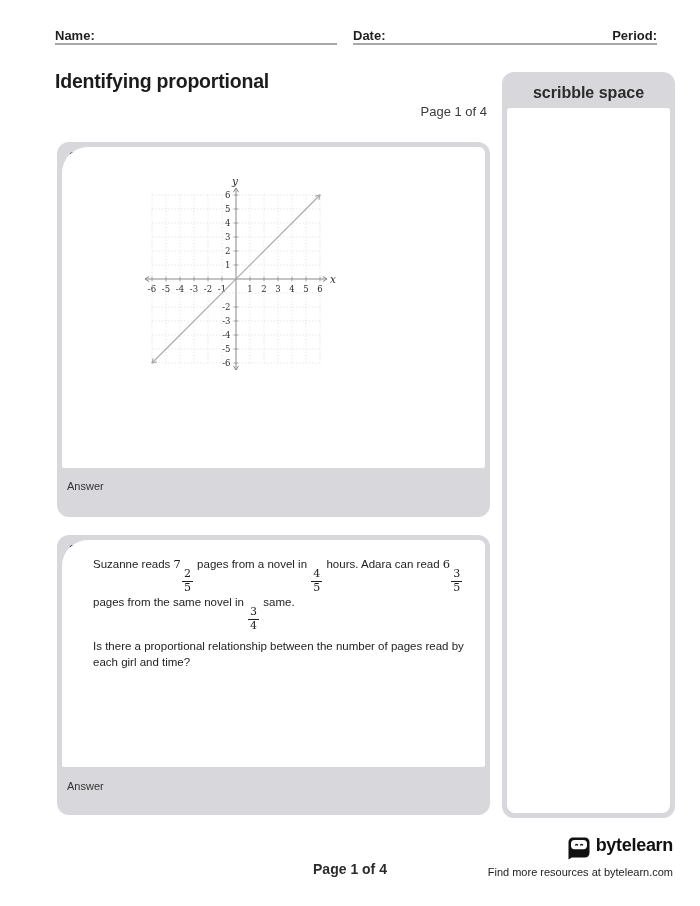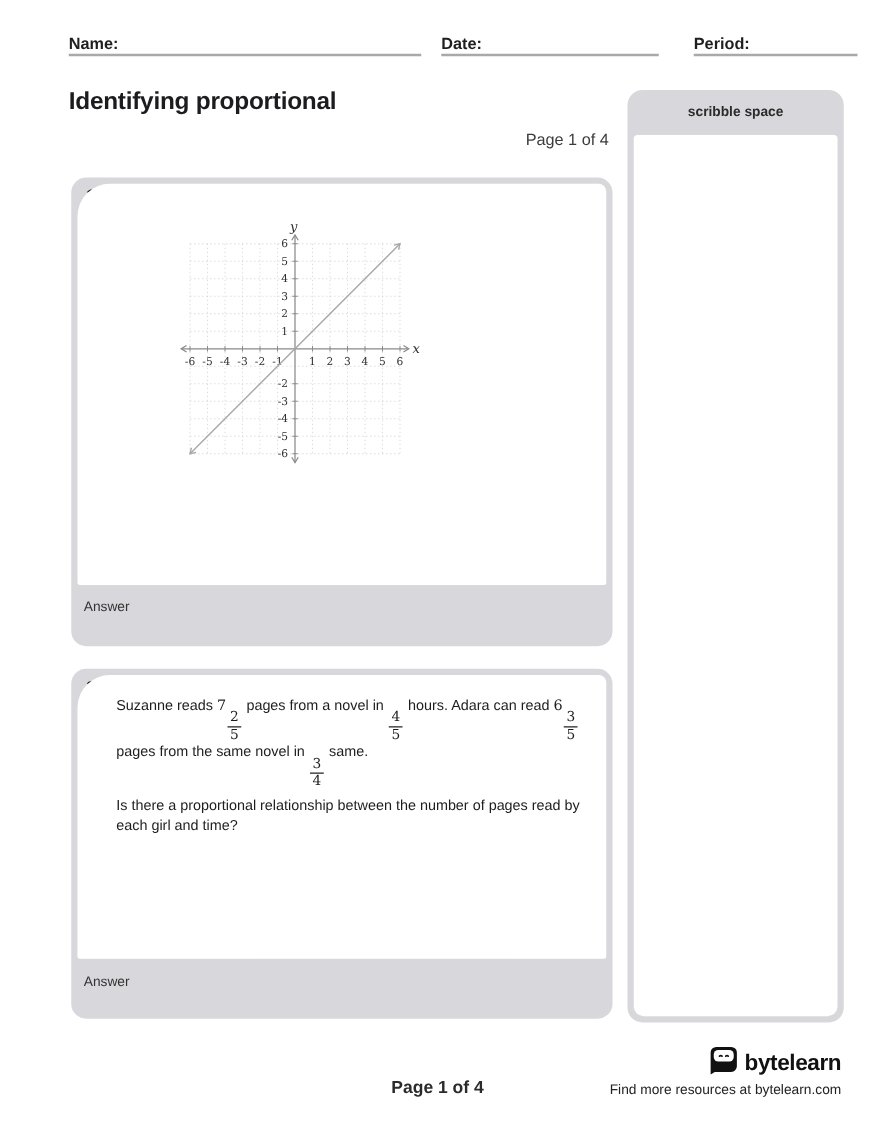--- a/index.html
+++ b/index.html
@@ -5,33 +5,33 @@
   * { margin:0; padding:0; box-sizing:border-box; }
   html,body { background:#ffffff; }
   body { font-family:"Liberation Sans", sans-serif; color:#222; }
   .page { position:relative; width:700px; height:906px; background:#fff; overflow:hidden; }
 
   
   .blank { position:absolute; top:26px; height:19px; border-bottom:2px solid #a9a9ad; }
   .blank .lbl { font-size:13px; font-weight:bold; color:#1f1f1f; }
   .blank-name   { left:55px;  width:282px; }
   .blank-date   { left:353px; width:174px; }
-  .blank-period { left:555px; width:131px; }
+  .blank-period { left:526px; width:131px;text-align:right; }
 
   
   .title { position:absolute; left:55px; top:68px; width:320px;
            font-size:19.5px; font-weight:bold; color:#1c1c1e; line-height:26px; letter-spacing:-0.2px; }
   .page-ind-top { position:absolute; left:392px; top:104px; width:95px; text-align:right;
                   font-size:13px; color:#3c3c3c; }
 
   
   .scribble { position:absolute; left:502px; top:72px; width:173px; height:746px;
               background:#d8d8dc; border-radius:12px; }
   .scribble-label { display:block; text-align:center; padding-top:12px;
-                    font-size:11px; font-weight:bold; color:#2b2b2b; }
+                    font-size:16px; font-weight:bold; color:#2b2b2b; }
   .scribble-inner { position:absolute; left:5px; right:5px; top:36px; bottom:5px;
                     background:#fff; border-radius:3px 3px 8px 8px; }
 
   
   .card { position:absolute; left:57px; width:433px; background:#d8d8dc; border-radius:12px; }
   .card-1 { top:142px; height:375px; }
   .card-2 { top:535px; height:280px; }
   .card .qnum { position:absolute; left:12px; top:7px; font-size:13.5px; font-weight:bold; color:#1c1c1c; }
   .card .inner { position:absolute; left:5px; right:5px; top:5px; background:#fff;
                  border-radius:26px 6px 2px 2px; overflow:hidden; }
@@ -57,21 +57,21 @@
   .frac { display:inline-flex; flex-direction:column; align-items:center; vertical-align:-9px;
           line-height:1.15; font-size:11px; font-family:"DejaVu Serif", serif; margin:0 1px; }
   .frac .den { border-top:1px solid #222; }
   .frac .num, .frac .den { padding:0 2px; }
   .mixed { white-space:nowrap; }
   .mixed .whole { font-family:"DejaVu Serif", serif; }
 
   
   .page-ind-bottom { position:absolute; left:0; top:861px; width:700px; text-align:center;
                      font-size:14px; font-weight:bold; color:#2b2b2b; }
-  .brand { position:absolute; right:27px; top:835px; display:flex; align-items:center; gap:4px; }
+  .brand { position:absolute; right:27px; top:835px; display:flex; align-items:flex-start; gap:4px; }
   .brand-text { font-size:18px; font-weight:bold; color:#111; letter-spacing:-0.3px; }
   .tagline { position:absolute; right:27px; top:866px; font-size:11px; color:#222; }
 </style>
 </head>
 <body>
 
 <div class="page">
 
   <div class="blank blank-date">
     <span class="lbl">Date:</span>

